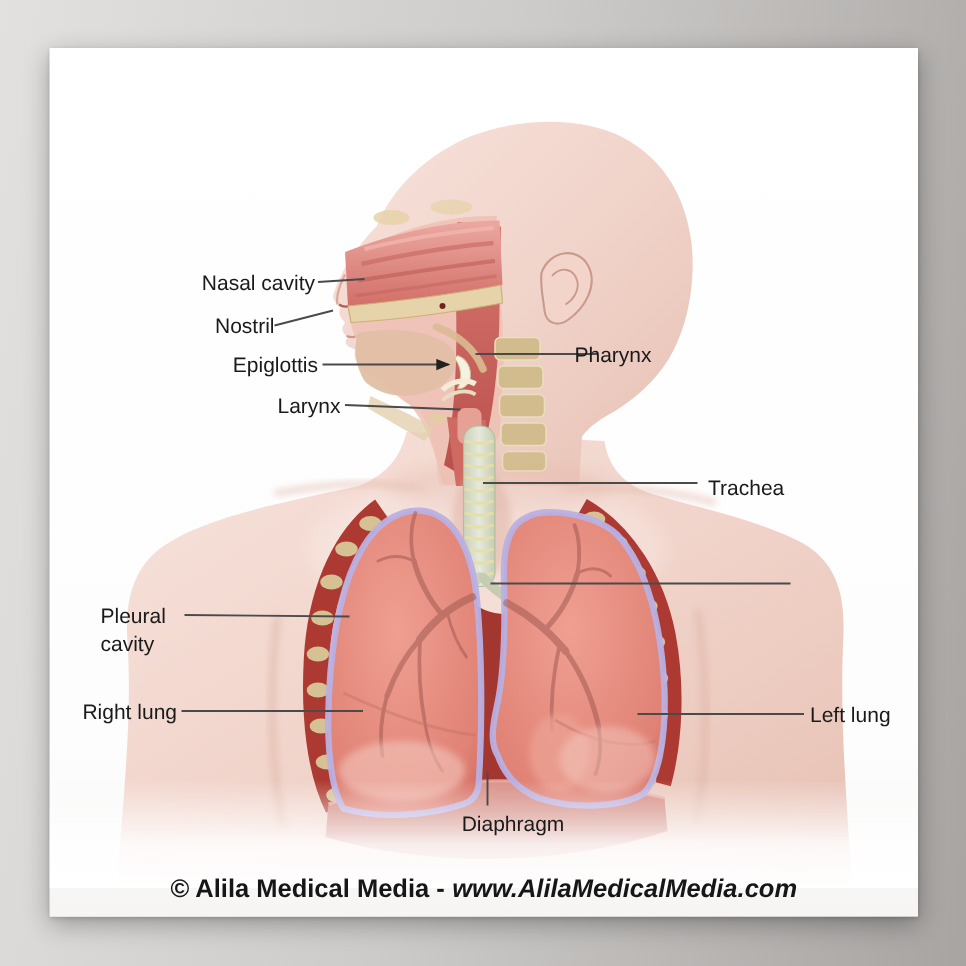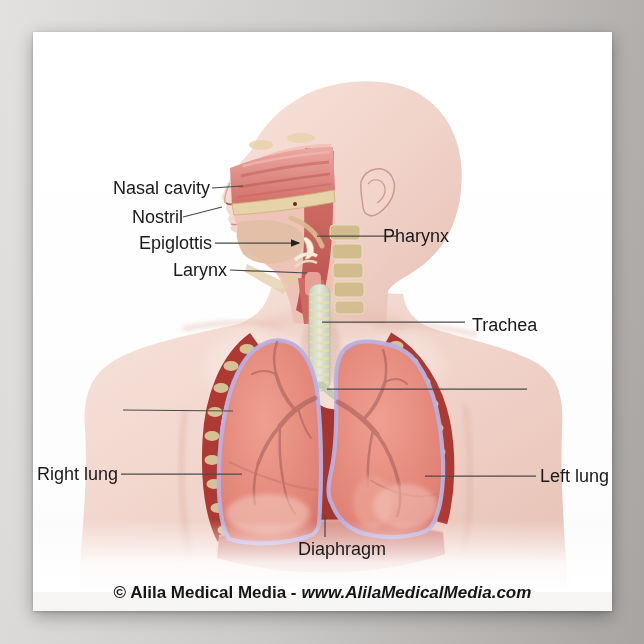--- a/index.html
+++ b/index.html
@@ -12,21 +12,21 @@
     position:absolute;left:33px;top:32px;width:579px;height:579px;
     background:linear-gradient(180deg,#ffffff 0%,#fdfdfd 80%,#f6f5f4 100%);
     box-shadow:0 5px 16px rgba(0,0,0,.30), 0 1px 3px rgba(0,0,0,.18);
   }
   .poster-title{
     position:absolute;top:16px;left:0;width:100%;text-align:center;
     font-size:22px;letter-spacing:.2px;color:#161616;
   }
   svg.art{position:absolute;left:0;top:0;width:579px;height:579px;}
   .lbl{
-    position:absolute;font-size:18px;line-height:19px;color:#1a1a1a;white-space:nowrap;
+    position:absolute;font-size:14px;line-height:19px;color:#1a1a1a;white-space:nowrap;
   }
   .lbl.wrap{white-space:normal;}
   .lbl-nasal{right:402px;top:147px;}
   .lbl-nostril{right:429px;top:176px;}
   .lbl-epiglottis{right:400px;top:202px;margin-left:40px;}
   .lbl-larynx{right:385px;top:229px;}
   .lbl-pharynx{left:350px;top:195px;}
   .lbl-trachea{left:439px;top:284px;}
   .lbl-bronchus{left:500px;top:348px;width:80px;}
   .lbl-leftlung{left:507px;top:435px;}
@@ -273,20 +273,21 @@
     </g>
   </svg>
 
   <div class="lbl lbl-nasal">Nasal cavity</div>
   <div class="lbl lbl-nostril">Nostril</div>
   <div class="lbl lbl-epiglottis">Epiglottis</div>
   <div class="lbl lbl-larynx">Larynx</div>
   <div class="lbl lbl-pharynx">Pharynx</div>
   <div class="lbl lbl-trachea">Trachea</div>
   <div class="lbl lbl-leftlung">Left lung</div>
+  <div class="lbl wrap lbl-pleural">Pleural cavity</div>
   <div class="lbl lbl-rightlung">Right lung</div>
   <div class="lbl lbl-diaphragm">Diaphragm</div>
 
   <div class="credit">
     <span>© Alila Medical Media -</span><span class="url">www.AlilaMedicalMedia.com</span>
   </div>
 
 </div>
 
 </body></html>

